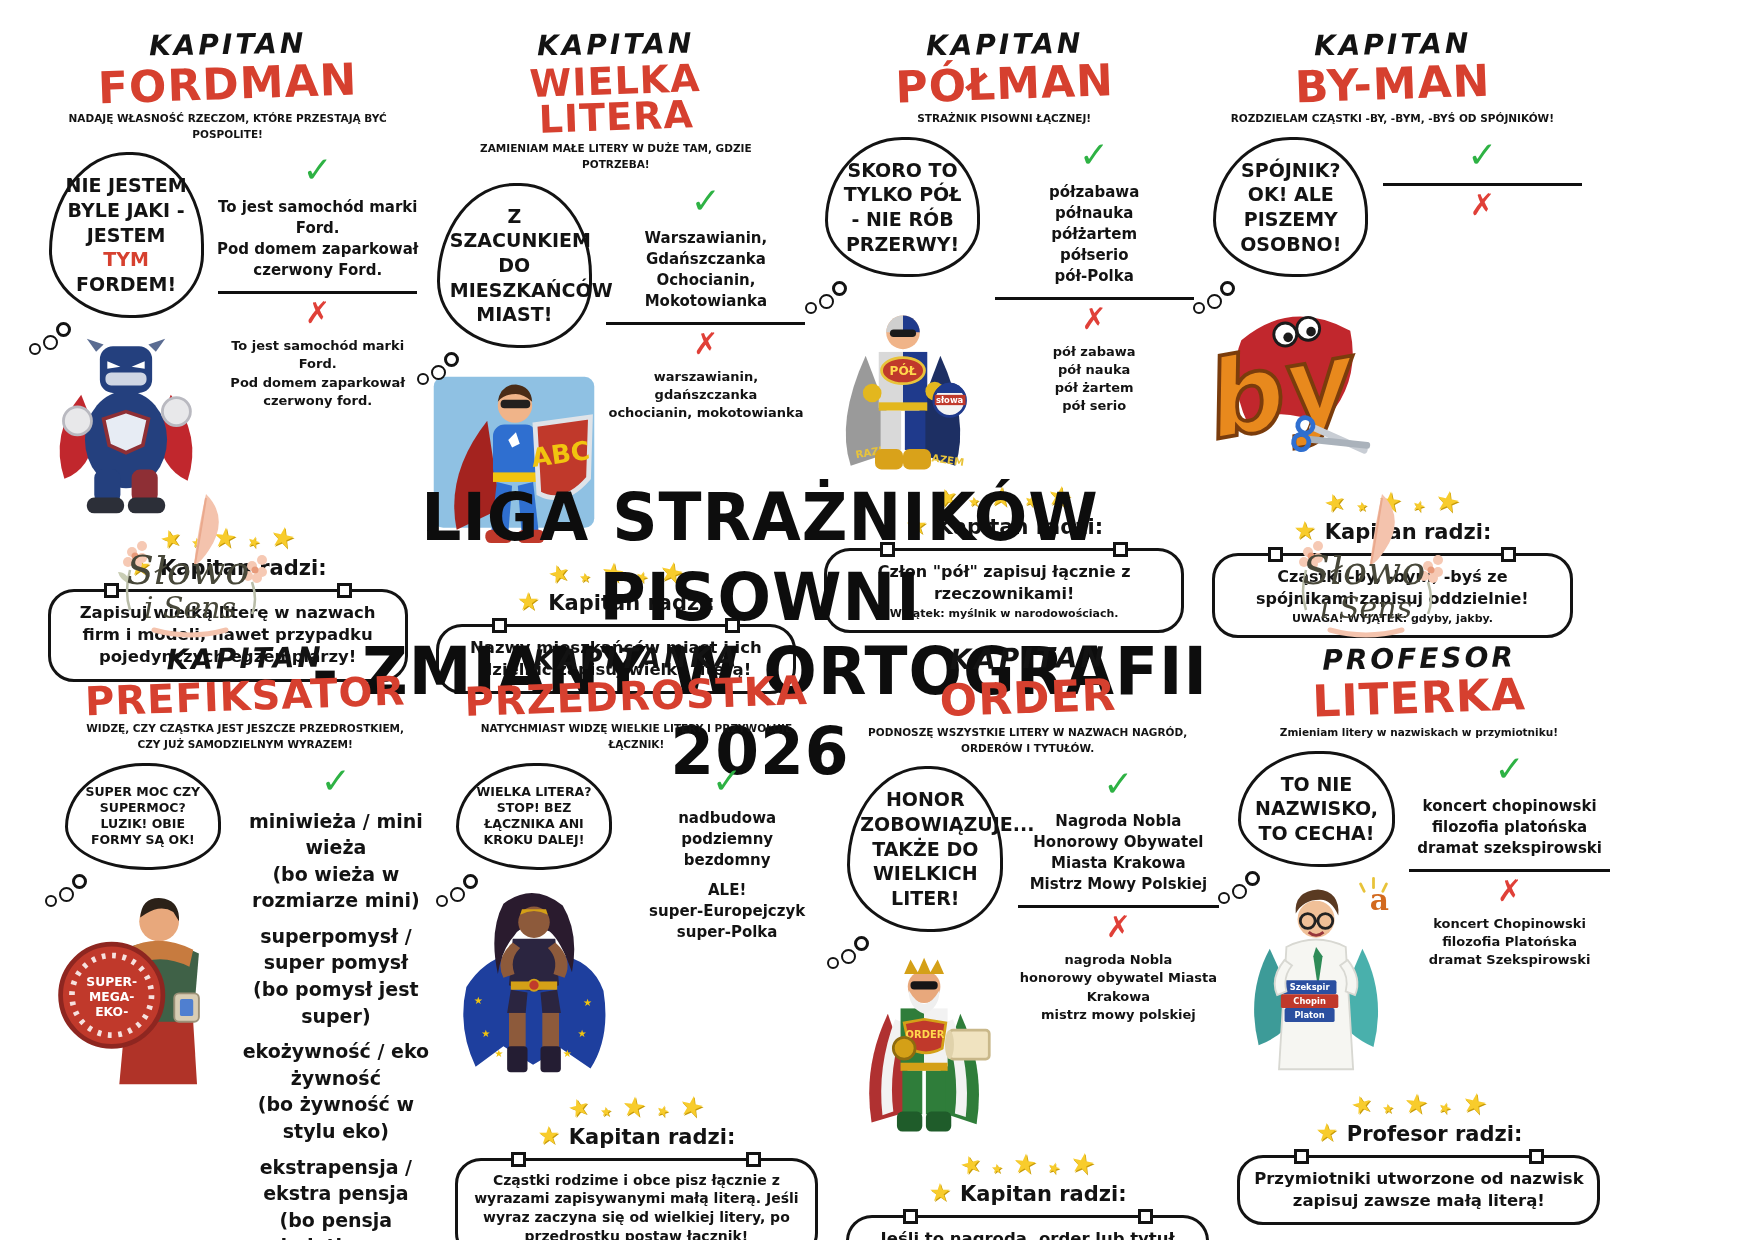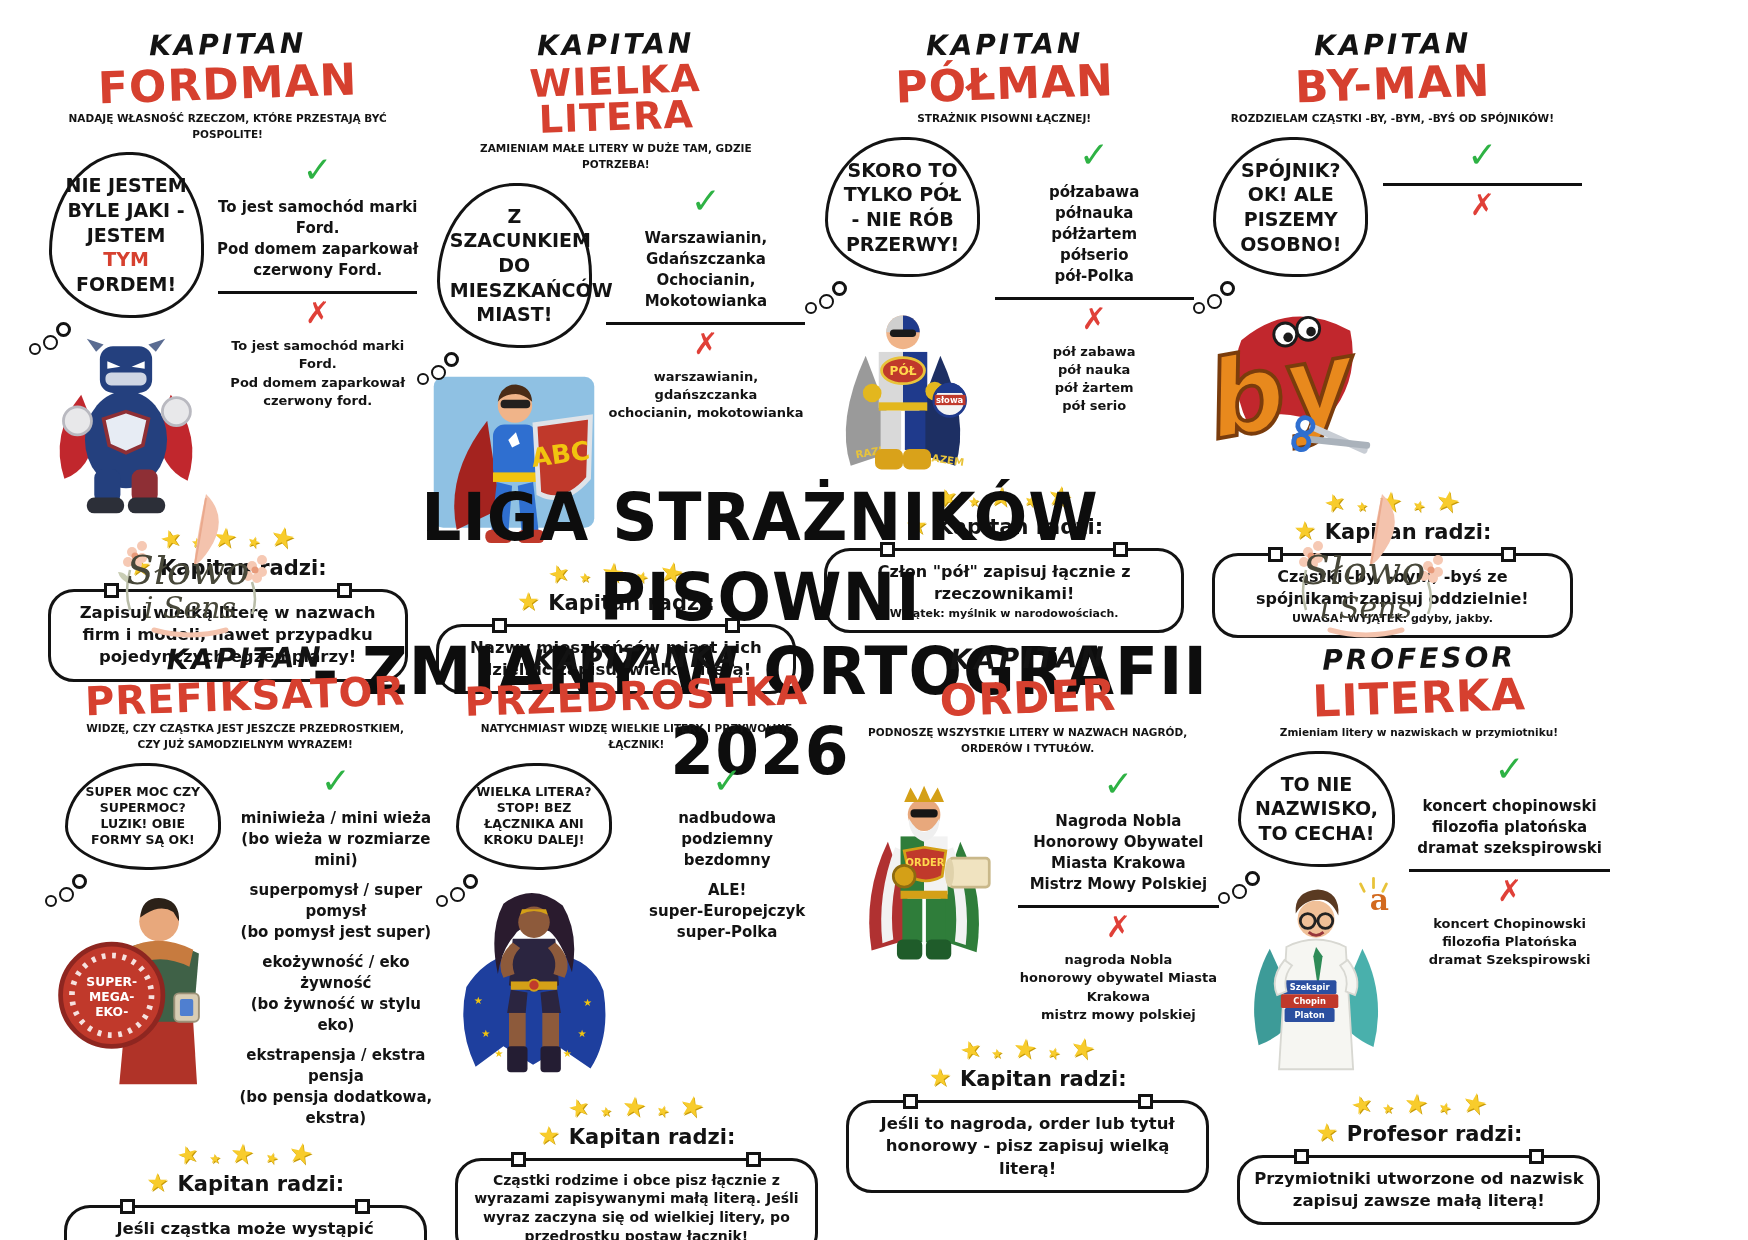--- a/index.html
+++ b/index.html
@@ -41,21 +41,21 @@
 
   .char-slot{margin-top:4px;text-align:center}
 
   .check-icon{font-size:36px;font-weight:900;color:var(--green);line-height:1}
   .cross-icon{font-size:30px;font-weight:900;color:var(--cross);line-height:1;margin-top:2px}
   .group{margin:9px 0}
   .line{font-size:15px;font-weight:800;line-height:1.4}
   .wrong-block .line{font-size:13px}
   .card-by-man .correct-block .line{font-size:13.5px}
   .card-by-man .wrong-block .line{font-size:11px}
-  .card-prefiksator .line{font-size:15px}
+  .card-prefiksator .line{font-size:19px}
   .divider{border-top:3px solid #101010;margin:10px 2px 4px}
 
   .stars{text-align:center;margin-top:2px;white-space:nowrap}
   .star{display:inline-block;color:var(--star);text-shadow:1px 1px 0 #c79b08;margin:0 5px;line-height:1}
 
   .radzi{text-align:center;font-size:21px;font-weight:900;margin-top:0}
   .radzi-star{color:var(--star);text-shadow:1px 1px 0 #c79b08;margin-right:9px;font-size:25px}
 
   .advice-box{border:3.5px solid var(--ink);border-radius:26px;margin:8px auto 0;padding:10px 12px;
               width:94%;position:relative;background:#fff}
@@ -512,20 +512,24 @@
       <div class="card card-order">
     <div class="card-head">
       <div class="kicker">KAPITAN</div>
       <div class="hero-name">
             <div>ORDER</div>
           </div>
       <div class="tagline">PODNOSZĘ WSZYSTKIE LITERY W NAZWACH NAGRÓD, ORDERÓW I TYTUŁÓW.</div>
     </div>
     <div class="card-body">
       <div class="left-col">
+        <div class="bubble">
+          <span class="bubble-text">HONOR ZOBOWIĄZUJE... TAKŻE DO WIELKICH LITER!</span>
+          <span class="bubble-tail"></span>
+        </div>
         <div class="char-slot"><svg viewBox="0 0 190 230" width="172">
    <path d="M54 86 Q26 144 36 206 L90 190 Z" fill="#b03131"></path>
    <path d="M62 92 Q42 144 48 198 L60 194 Q54 146 72 96 Z" fill="#f2f2f2"></path>
    <path d="M134 86 Q162 146 152 208 L98 190 Z" fill="#2f7d3a"></path>
    <path d="M126 92 Q146 146 140 200 L128 196 Q134 148 116 96 Z" fill="#f2f2f2"></path>
    <rect x="68" y="80" width="26" height="64" fill="#2f7d3a"></rect>
    <rect x="94" y="80" width="26" height="64" fill="#f2f2f2"></rect>
    <path d="M94 92 L118 96 L114 124 Q96 134 78 124 L72 96 Z" fill="#c0392b" stroke="#d4a017" stroke-width="3"></path>
    <text x="95" y="113" font-size="11" font-weight="bold" fill="#ffd84d" text-anchor="middle">ORDER</text>
    <circle cx="94" cy="56" r="18" fill="#e8a87c"></circle>

